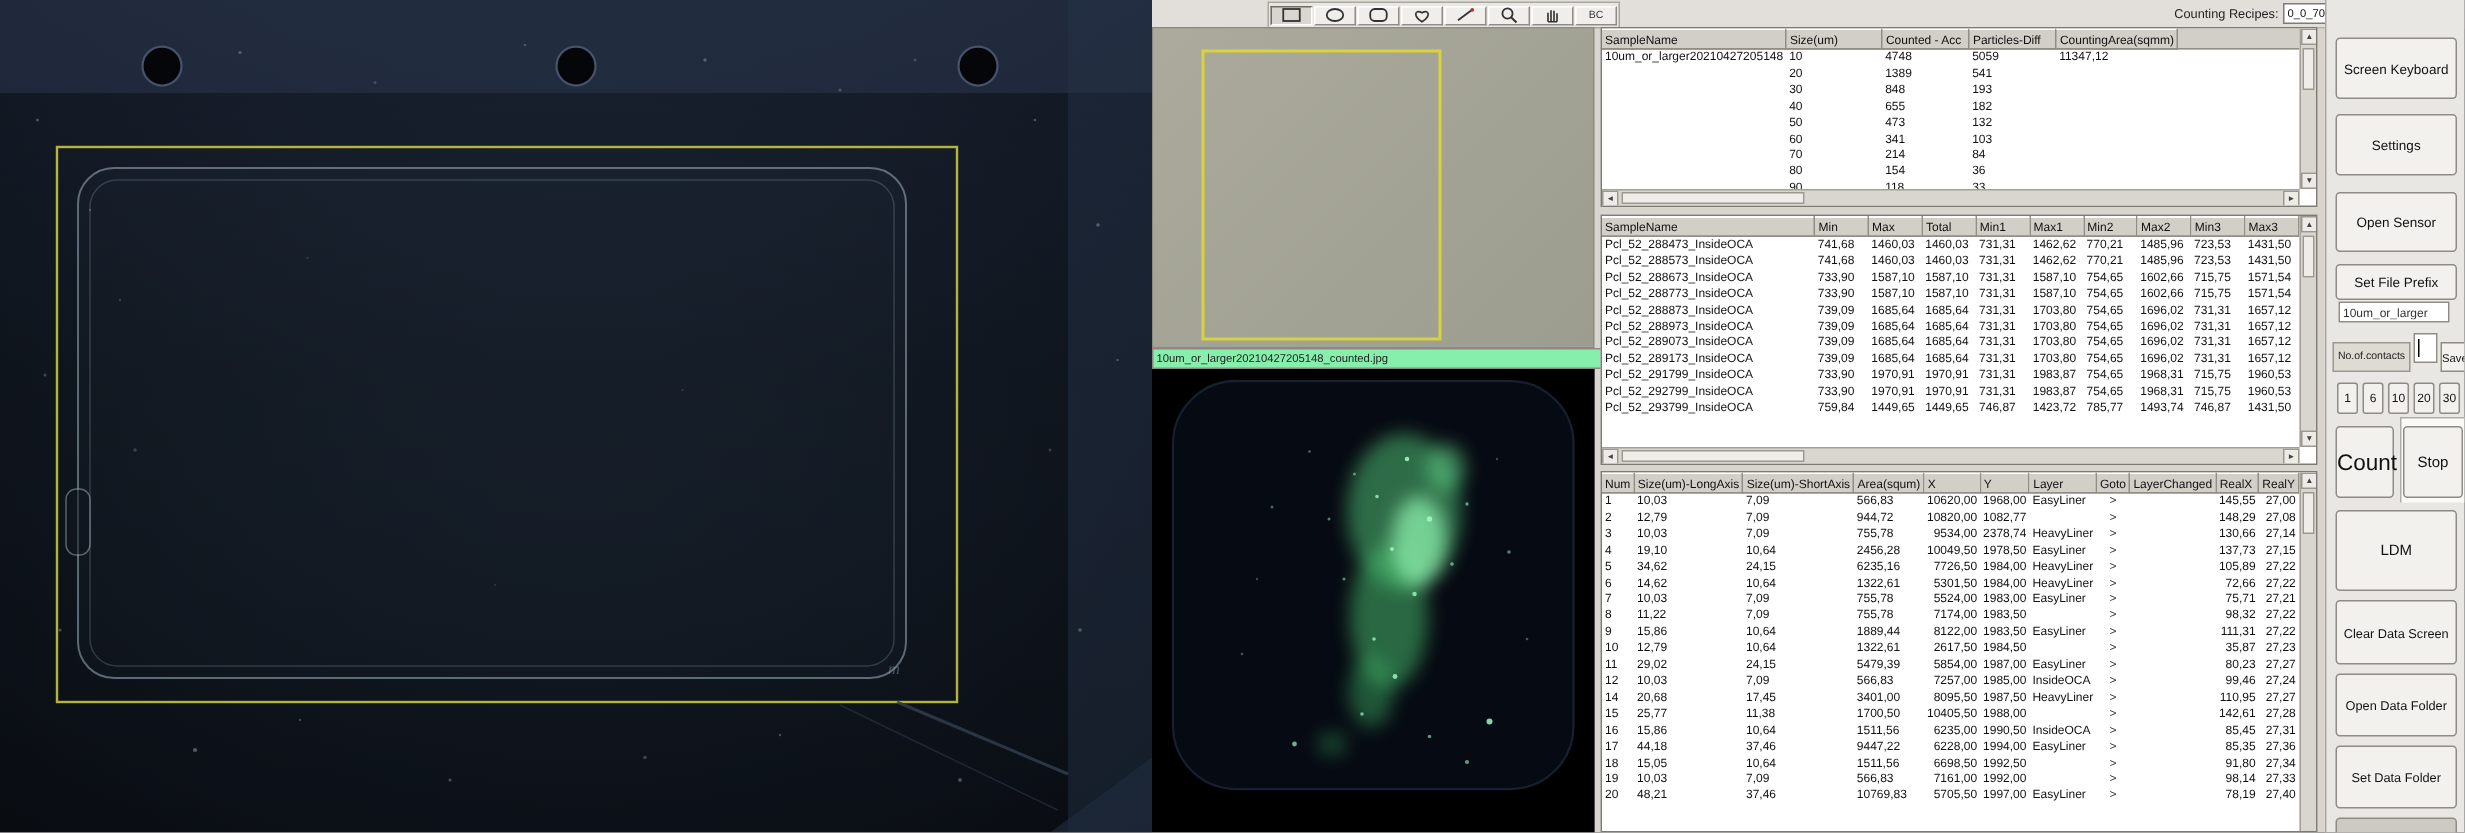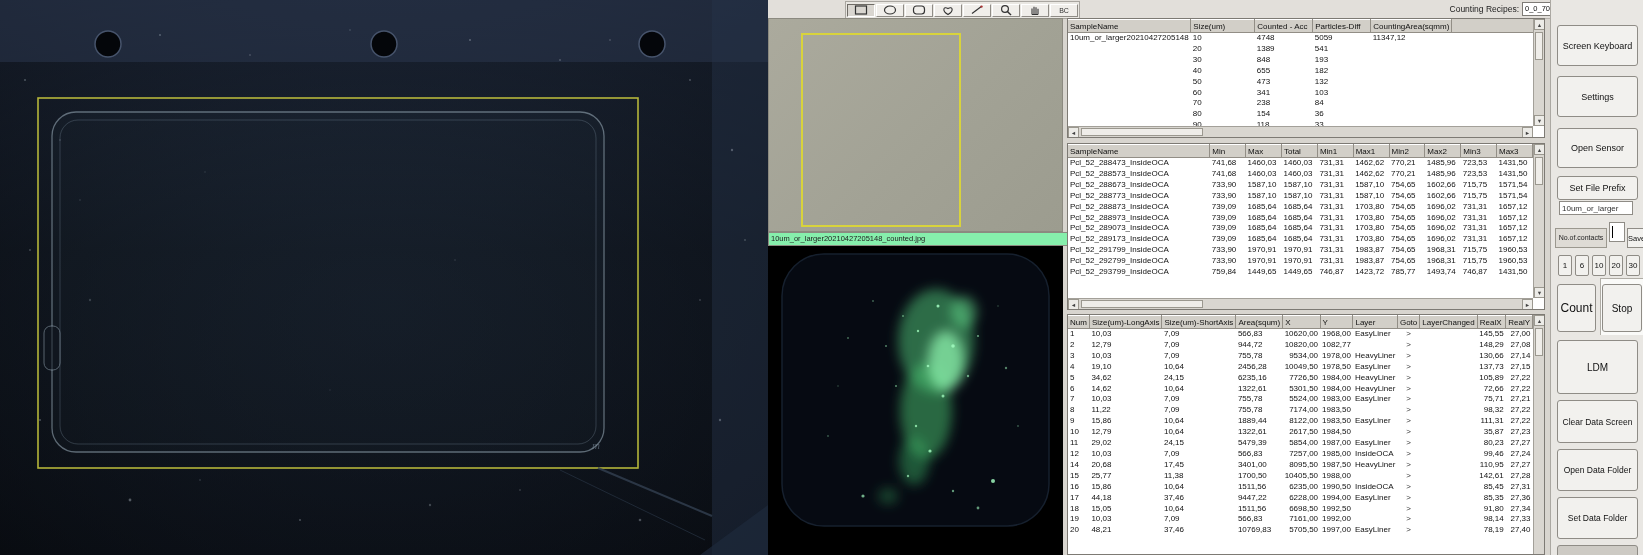--- a/index.html
+++ b/index.html
@@ -71,21 +71,21 @@
   .prefix-input{position:absolute;left:8px;top:201px;width:74px;height:14px;background:#fff;border:1px solid #8f8c86;
                 font-family:"Liberation Sans",sans-serif;font-size:8px;color:#333;padding:0 2px;box-sizing:border-box;}
   .contacts-label{position:absolute;left:4px;top:228px;width:52px;height:20px;background:#dedbd5;border:1px solid #9b988f;
                   font-size:7px;line-height:18px;text-align:center;color:#222;box-sizing:border-box;}
   .contacts-input{position:absolute;left:58px;top:222px;width:16px;height:20px;background:#fff;border:1px solid #8f8c86;box-sizing:border-box;}
   .caret{position:absolute;left:2px;top:3px;width:1px;height:12px;background:#000;}
   .save-btn{position:absolute;left:76px;top:228px;width:19px;height:20px;background:#f2f1ee;border:1px solid #8f8c86;
             font-size:7.5px;color:#111;padding:0;overflow:hidden;}
   .numbtn{position:absolute;top:255px;width:14px;height:21px;background:#f2f1ee;border:1px solid #8f8c86;border-radius:2px;
           font-size:8px;color:#111;padding:0;text-align:center;}
-  .b-count{top:284px;left:6px;width:39px;height:48px;font-size:12px;}
+  .b-count{top:284px;left:6px;width:39px;height:48px;font-size:15px;}
   .stop-panel{position:absolute;left:49px;top:278px;width:44px;height:56px;background:#fafaf8;border:1px solid #b0ada6;border-bottom:none;}
   .b-stop{top:284px;left:51px;width:40px;height:48px;font-size:10px;}
   .b-ldm{top:340px;height:54px;font-size:10px;}
   .b-clear{top:400px;height:43px;font-size:8.5px;}
   .b-openfolder{top:449px;height:42px;font-size:8.5px;}
   .b-setfolder{top:497px;height:42px;font-size:8.5px;}
   .b-partial{top:545px;height:12px;background:#cdcac4;border-radius:3px 3px 0 0;}
 </style>
 </head>
 <body>
@@ -320,21 +320,21 @@
             <tr>
               <td></td>
               <td>60</td>
               <td>341</td>
               <td>103</td>
               <td></td>
             </tr>
             <tr>
               <td></td>
               <td>70</td>
-              <td>238</td>
+              <td>214</td>
               <td>84</td>
               <td></td>
             </tr>
             <tr>
               <td></td>
               <td>80</td>
               <td>154</td>
               <td>36</td>
               <td></td>
             </tr>
@@ -602,21 +602,21 @@
               <td></td>
               <td>148,29</td>
               <td>27,08</td>
             </tr>
             <tr>
               <td>3</td>
               <td>10,03</td>
               <td>7,09</td>
               <td>755,78</td>
               <td>9534,00</td>
-              <td>1978,00</td>
+              <td>2378,74</td>
               <td>HeavyLiner</td>
               <td>&gt;</td>
               <td></td>
               <td>130,66</td>
               <td>27,14</td>
             </tr>
             <tr>
               <td>4</td>
               <td>19,10</td>
               <td>10,64</td>

